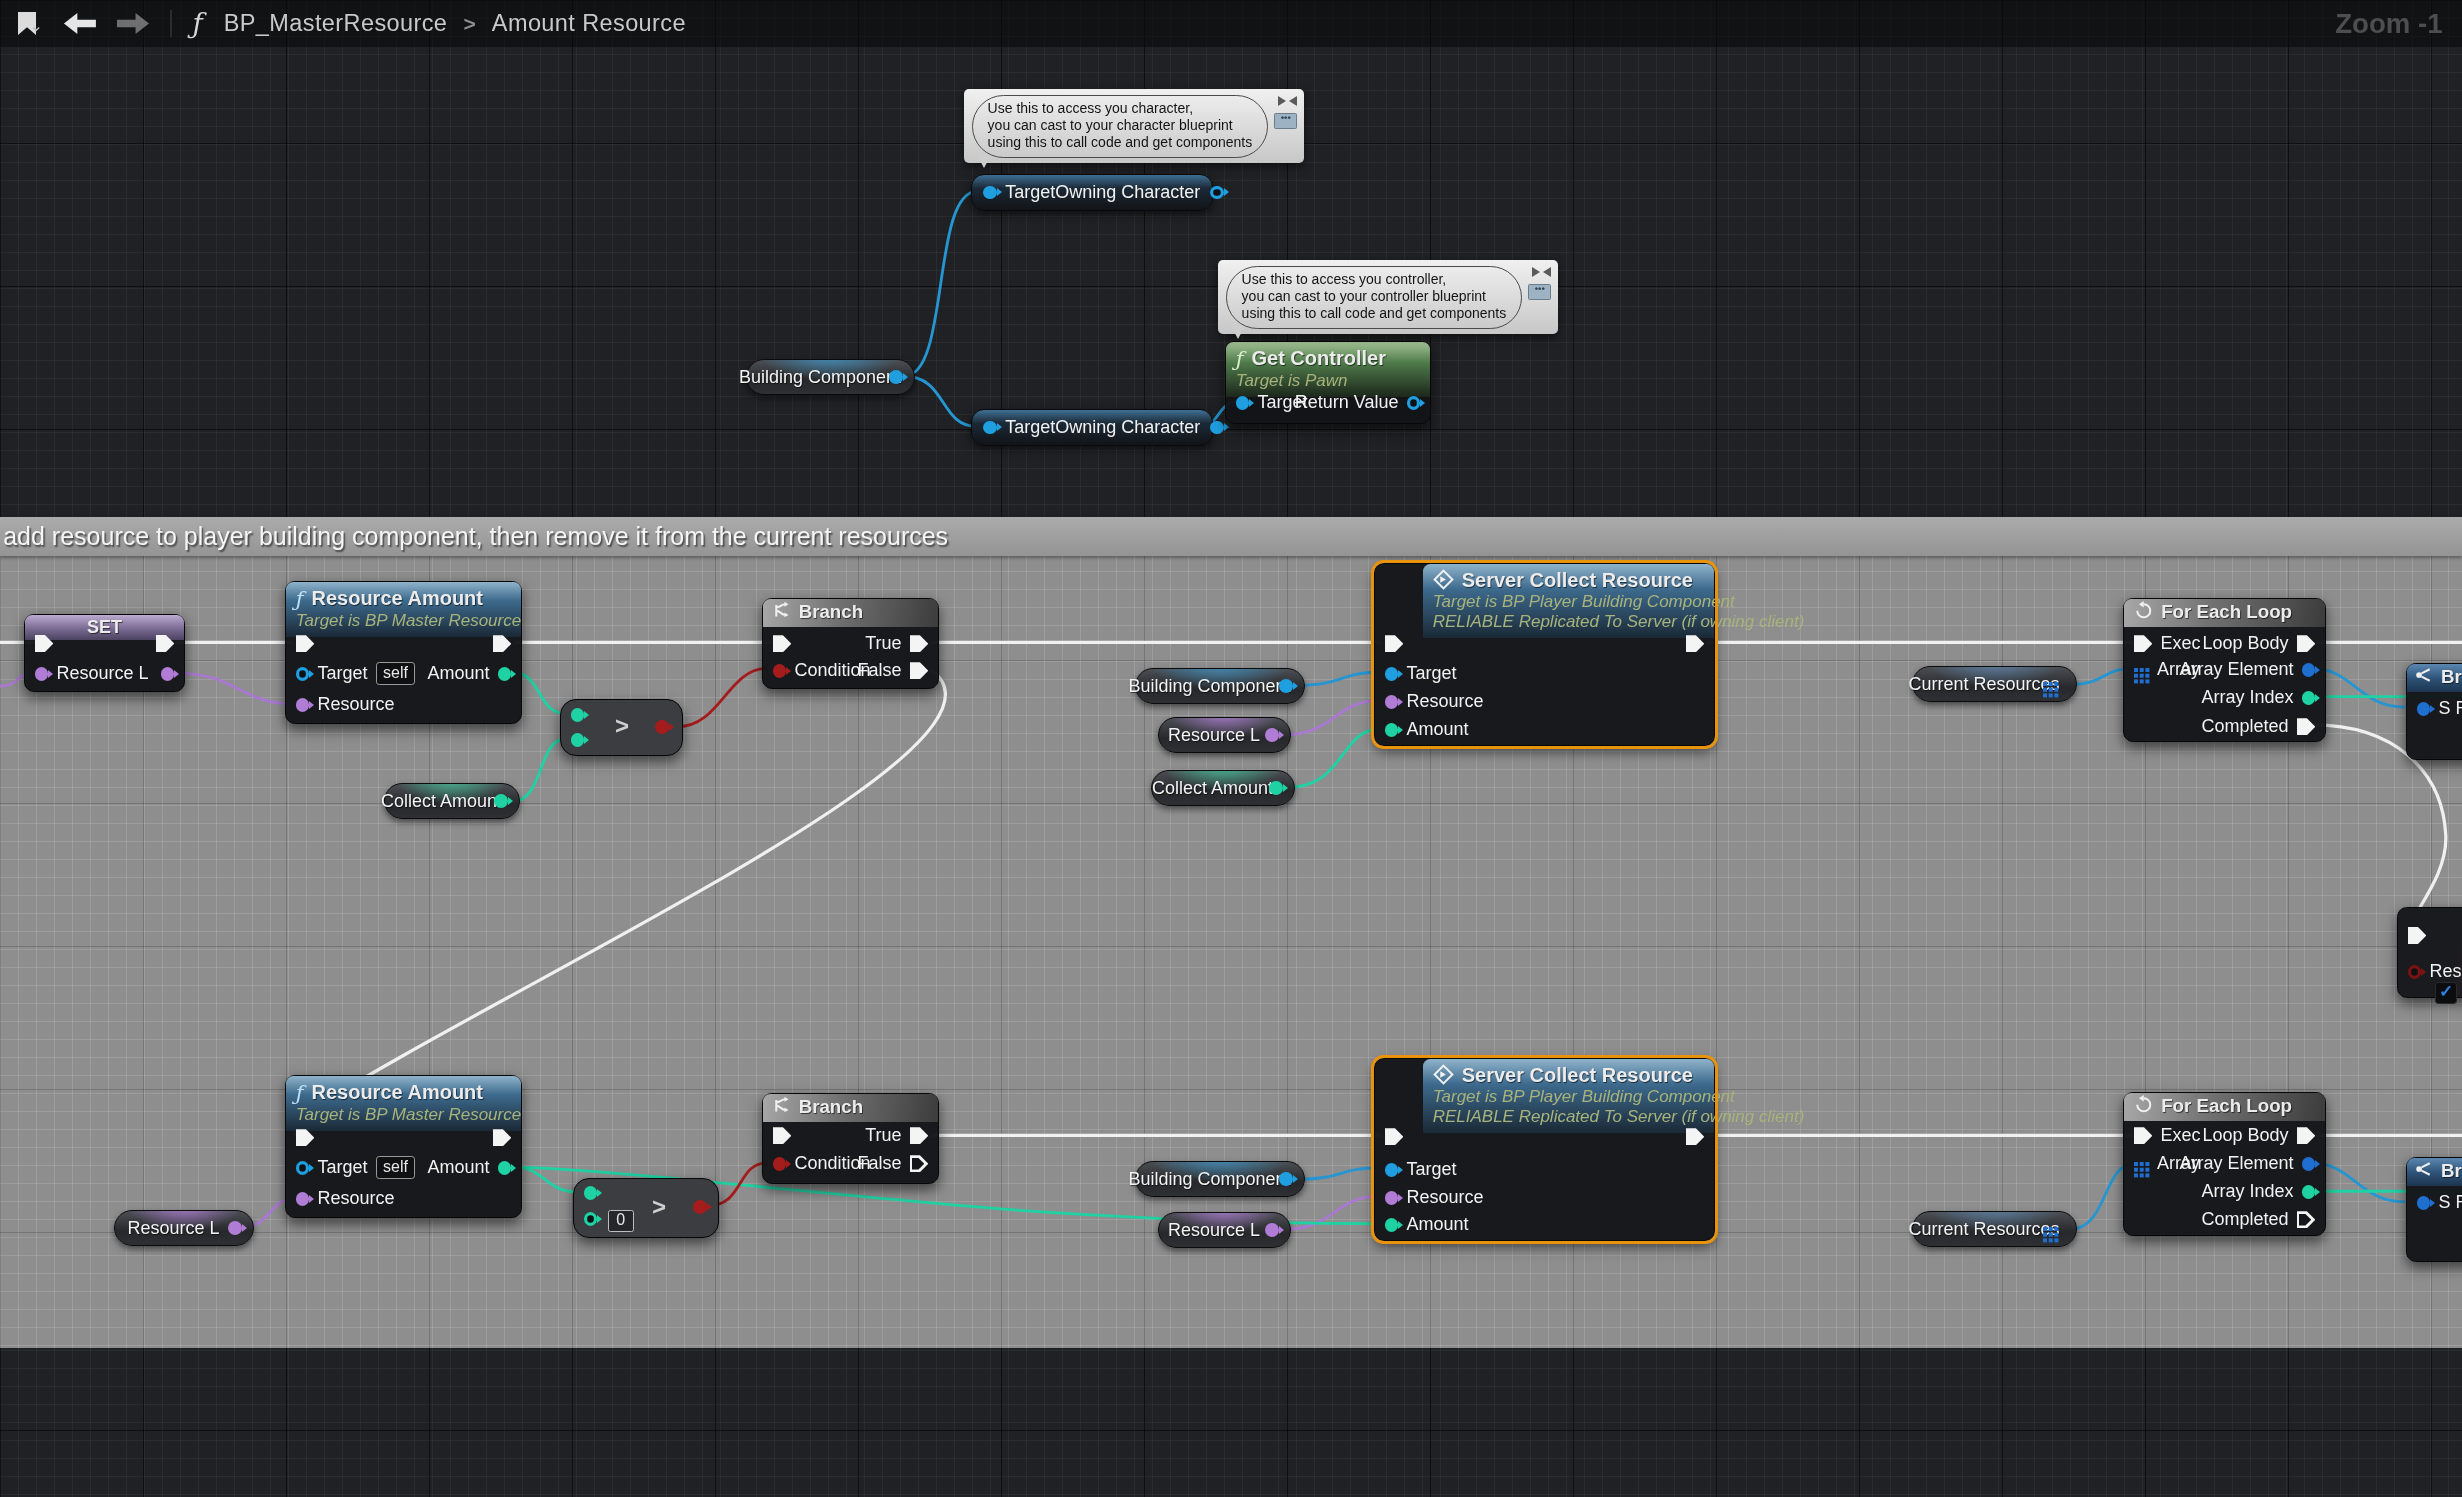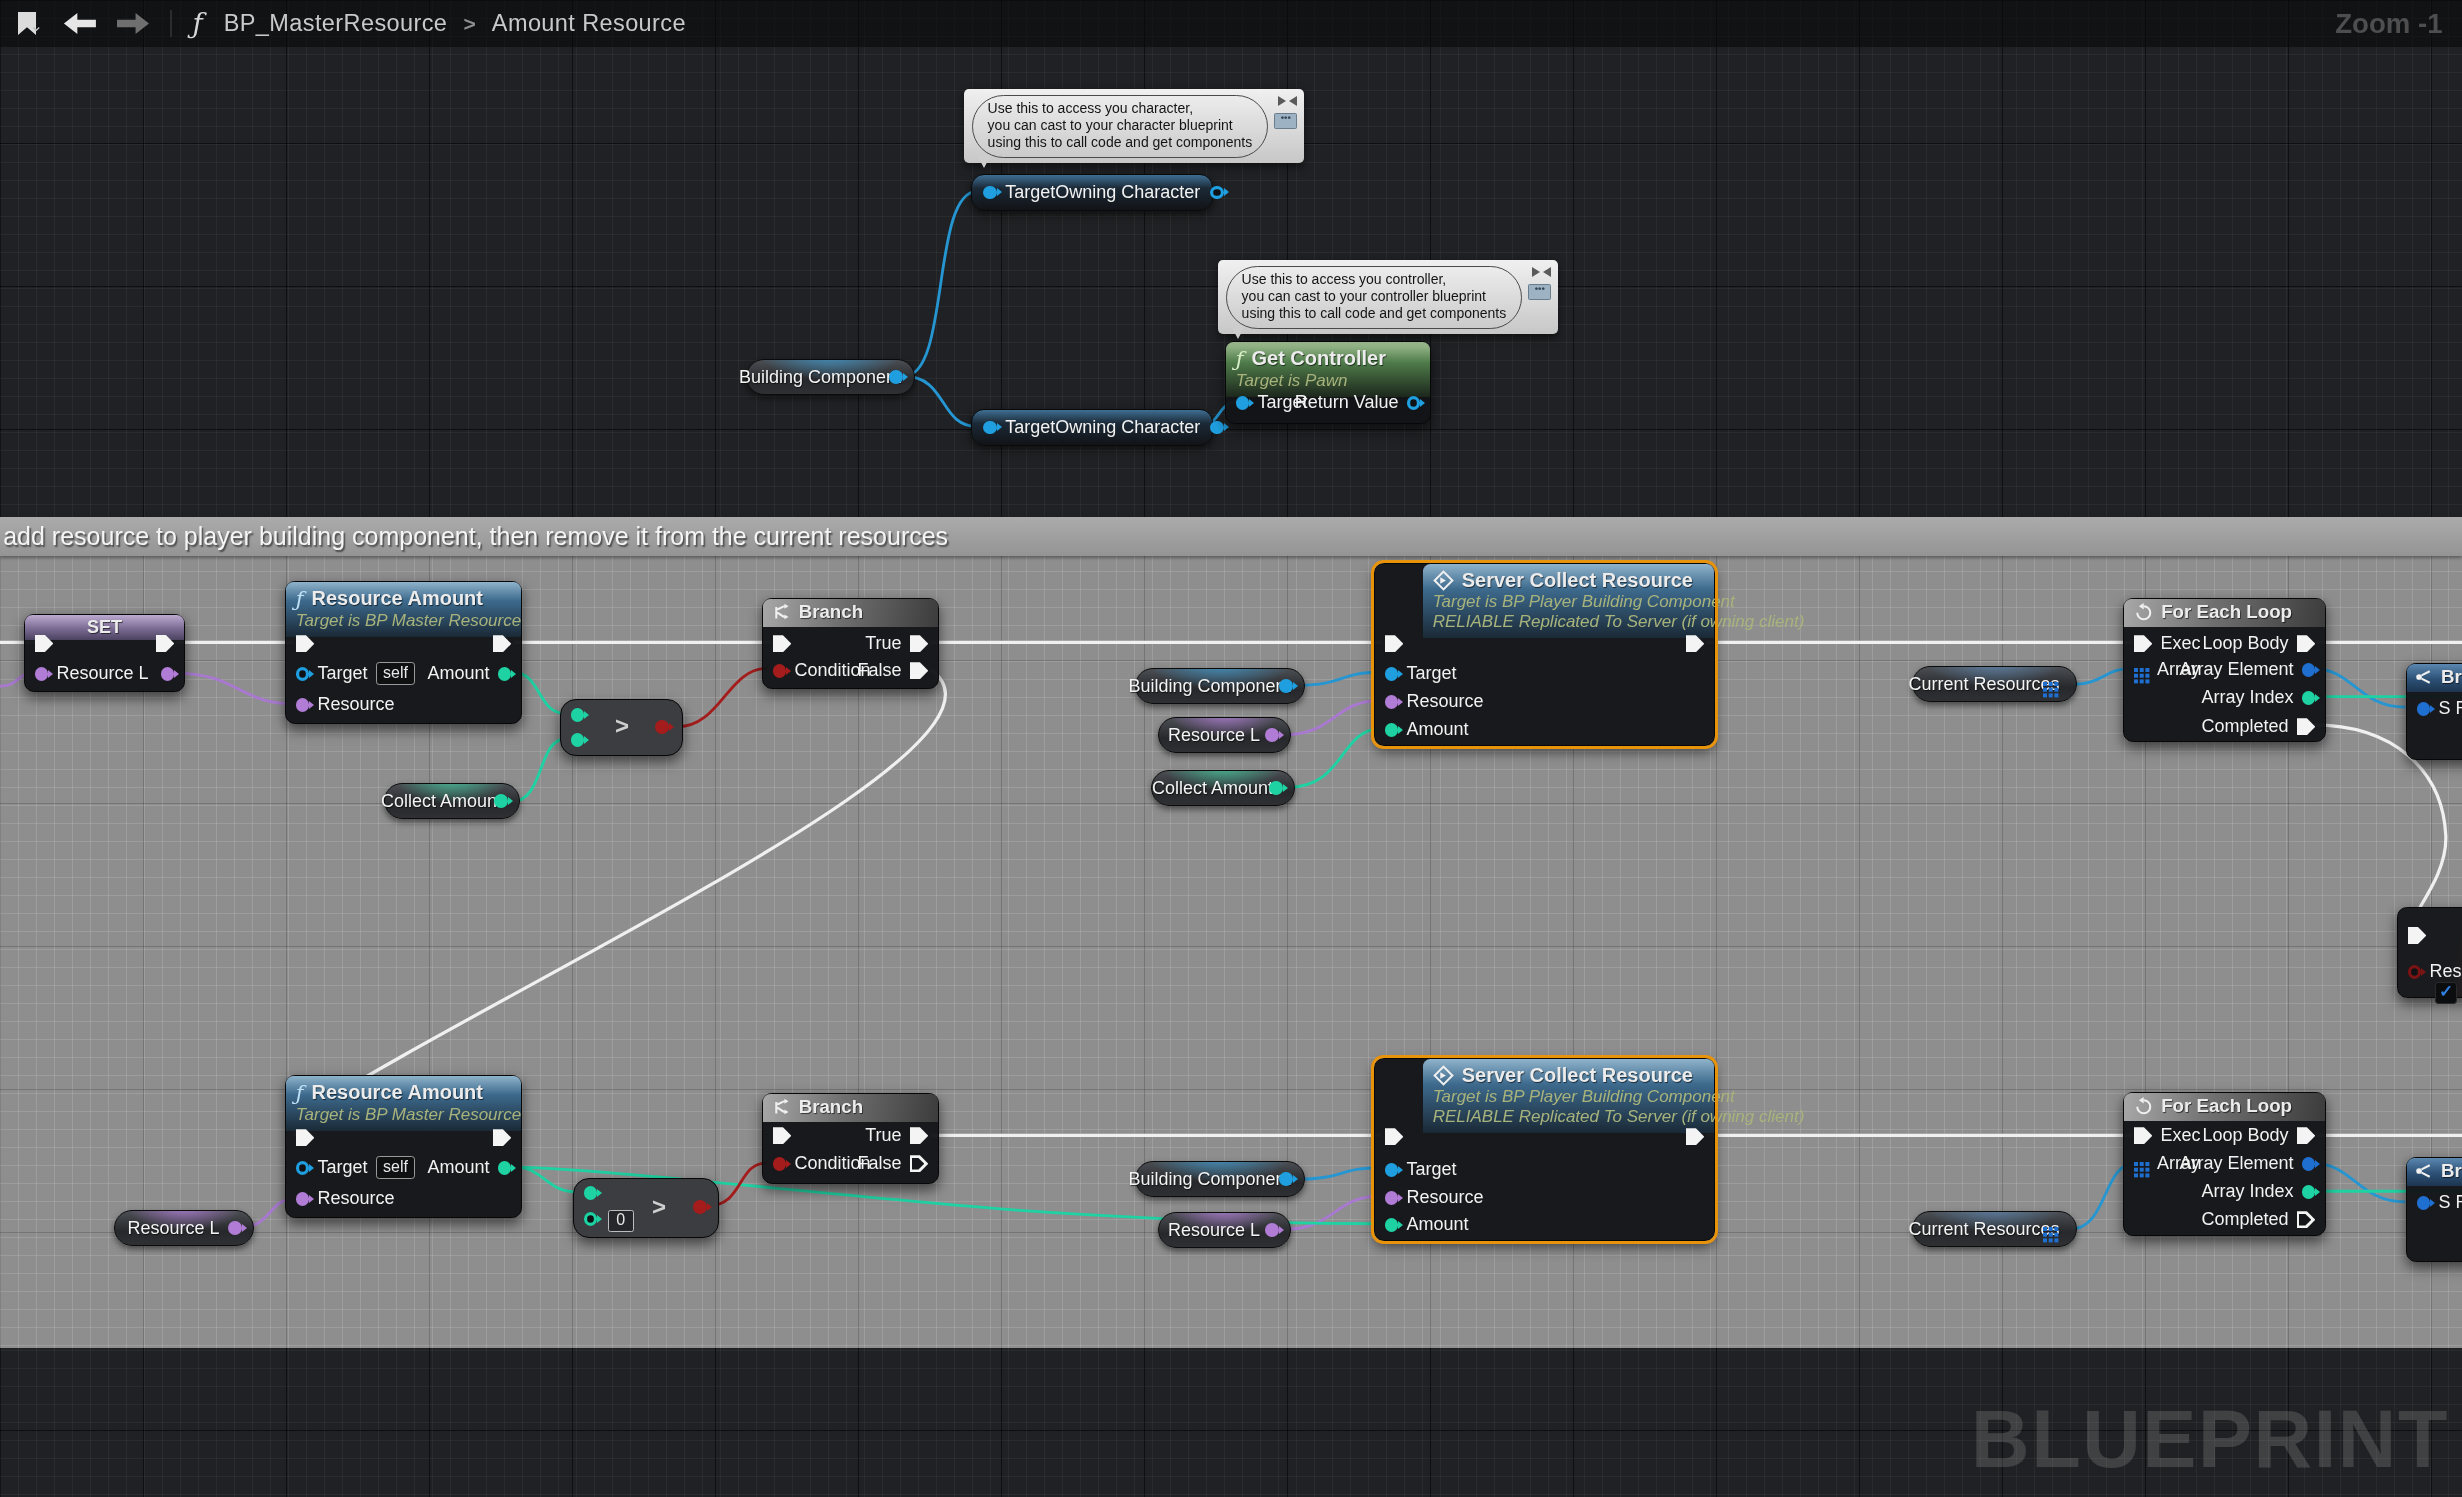--- a/index.html
+++ b/index.html
@@ -48,21 +48,21 @@
   .cbpin::before,.cbpin::after{content:"";position:absolute;top:0;border-top:5.7px solid transparent;border-bottom:5.7px solid transparent;}
   .cbpin::before{left:0;border-left:8px solid #5a5a5a;}
   .cbpin::after{right:0;border-right:8px solid #5a5a5a;}
   .cbdots{position:absolute;right:6.5px;top:24px;width:21px;height:13.8px;background:#9db2c2;border:0.8px solid #6b7d8a;
     border-radius:1.6px;color:#33465a;font-size:9.7px;line-height:8px;text-align:center;font-weight:bold;}
   
   .node{position:absolute;z-index:3;background:rgba(19,20,23,.96);border:1.6px solid #070707;
     border-radius:9.7px;box-shadow:0 5.7px 13px rgba(0,0,0,.55);box-sizing:border-box;}
   .node.sel{outline:3.2px solid #e8930c;outline-offset:0.8px;padding-left:48px;}
   .nh{border-radius:7.3px 7.3px 0 0;padding:4.9px 9.7px 5.7px;}
-  .nh .trow{display:flex;align-items:center;gap:8px;}
+  .nh .trow{display:flex;gap:8px;}
   .nh .tt{font-size:20px;font-weight:bold;color:#ececec;text-shadow:0.8px 0.8px 0.8px rgba(0,0,0,.6);white-space:nowrap;}
   .nh .st{font-size:17px;font-style:italic;color:#a8b37c;line-height:1.2;white-space:nowrap;}
   .nh.fn{background:linear-gradient(180deg,#8fb3cb 0%,#3d6a8d 34%,#1a2936 100%);}
   .nh.gn{background:linear-gradient(180deg,#a3c295 0%,#4e7a49 38%,#1c271c 100%);}
   .nh.gy{background:linear-gradient(100deg,#a8a8a8 0%,#6f6f6f 45%,#3c3c3c 100%);}
   .nh.bl{background:linear-gradient(180deg,#5b87b0 0%,#2c5075 55%,#1d3550 100%);}
   .fi{font-style:italic;font-size:21px;color:#bfe1f7;font-family:"DejaVu Serif",serif;}
   .pr{position:absolute;left:9.7px;right:9.7px;height:27.6px;display:flex;align-items:center;gap:8px;}
   .pr.r{justify-content:flex-end;}
   .plbl{font-size:18px;color:#f2f2f2;white-space:nowrap;}
@@ -602,15 +602,14 @@
           </svg>
         <span class="tt" style="font-size:18.7px">Break</span>
       </div>
     </div>
     <div class="pr" style="top:31px">
       <span class="pin" style="--pc:#1f6fd0"></span>
       <span class="plbl">S Res</span>
     </div>
   </div>
 
-  <div class="wm">BLUEPRINT</div>
 </div>
 
 
 </body></html>

